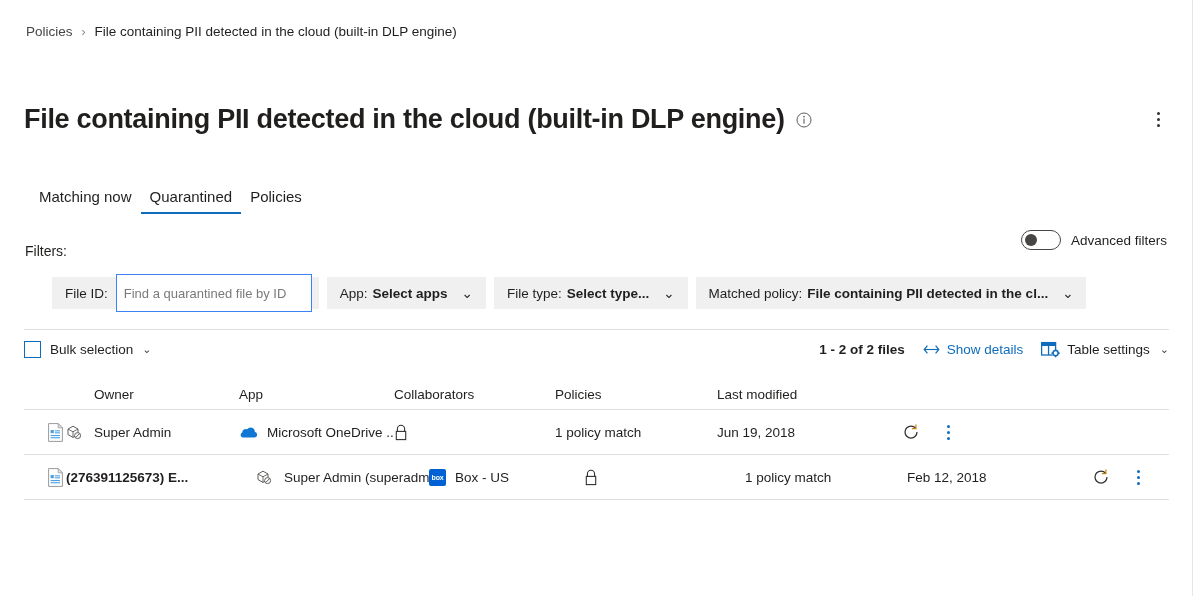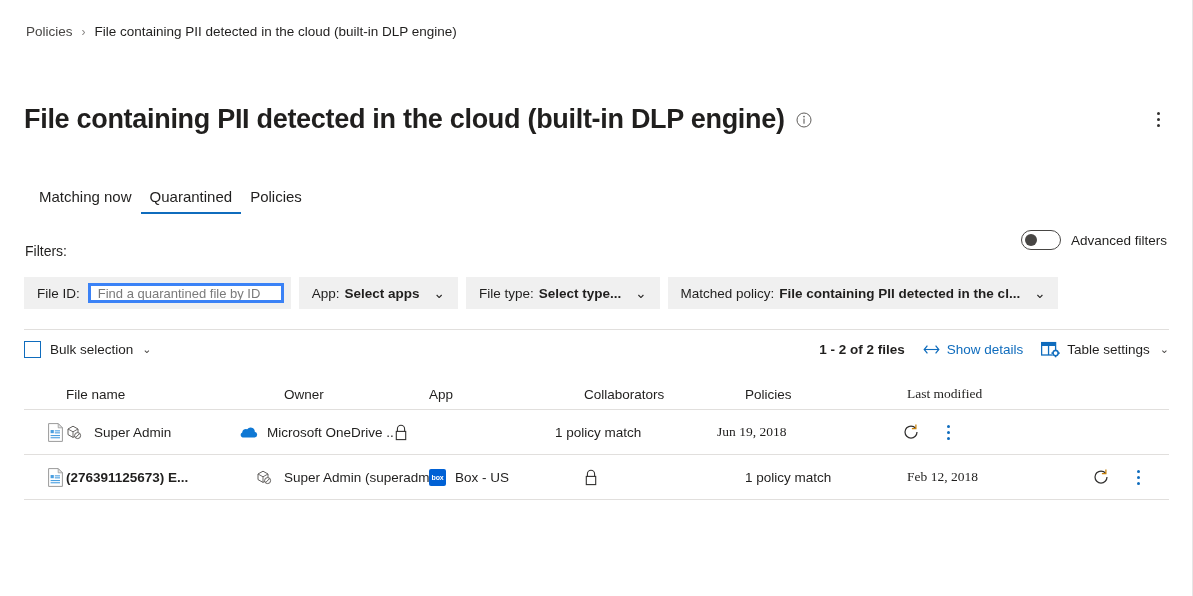--- a/index.html
+++ b/index.html
@@ -136,26 +136,26 @@
     align-items: center;
     padding: 0 13px;
     font-size: 13.5px;
     color: #201f1e;
     cursor: pointer;
     white-space: nowrap;
   }
   .pill .k { color: #201f1e; }
   .pill .v { font-weight: bold; margin-left: 5px; color: #201f1e; }
   .pill .chev { margin-left: 14px; color: #201f1e; }
-  .pill.fileid { padding-right: 7px; cursor: default; }
+  .pill.fileid { padding-right: 7px; cursor: default; margin-left: 28px; }
   .pill.fileid .k { margin-right: 8px; }
   .fileid-input {
     width: 196px;
-    height: 20px;
-    border: 3px solid #3b82f6;
+    height: 38px;
+    border: 1px solid #3b82f6;
     background: #ffffff;
     font-family: "Liberation Sans", sans-serif;
     font-size: 13px;
     color: #201f1e;
     padding: 0 7px;
     outline: none;
   }
   .fileid-input::placeholder { color: #7a7a7a; }
 
   
@@ -223,21 +223,21 @@
     font-size: 13.5px;
     color: #201f1e;
   }
   .c-icon   { width: 42px; flex: none; display: flex; align-items: center; justify-content: flex-start; padding-left: 24px; }
   .c-name   { width: 190px; flex: none; font-weight: bold; white-space: nowrap; overflow: hidden; }
   .c-ownicn { width: 28px; flex: none; display: flex; align-items: center; }
   .c-owner  { width: 145px; flex: none; white-space: nowrap; overflow: hidden; }
   .c-app    { width: 155px; flex: none; display: flex; align-items: center; gap: 9px; white-space: nowrap; overflow: hidden; }
   .c-collab { width: 161px; flex: none; display: flex; align-items: center; }
   .c-policy { width: 162px; flex: none; white-space: nowrap; }
-  .c-date   { width: 172px; flex: none; white-space: nowrap; font-family: Liberation Serif, serif; }
+  .c-date   { width: 172px; flex: none; white-space: nowrap; }
   .c-restore{ width: 44px; flex: none; display: flex; align-items: center; justify-content: center; }
   .c-more   { width: 30px; flex: none; display: flex; align-items: center; justify-content: center; }
 
   .thead .c-name { font-weight: normal; padding-left: 0; }
 
   .kebab-sm {
     width: 18px; height: 22px;
     display: flex; flex-direction: column;
     align-items: center; justify-content: center;
     gap: 3px;
@@ -359,21 +359,20 @@
       <span class="lbl-dark">Table settings</span>
       <span class="chev">⌄</span>
     </span>
   </div>
 </div>
 
 <div class="table">
 
   <div class="thead">
     <div class="c-icon"></div>
-    <div class="c-name">File name</div>
     <div class="c-ownicn"></div>
     <div class="c-owner">Owner</div>
     <div class="c-app">App</div>
     <div class="c-collab">Collaborators</div>
     <div class="c-policy">Policies</div>
     <div class="c-date">Last modified</div>
     <div class="c-restore"></div>
     <div class="c-more"></div>
   </div>
 

